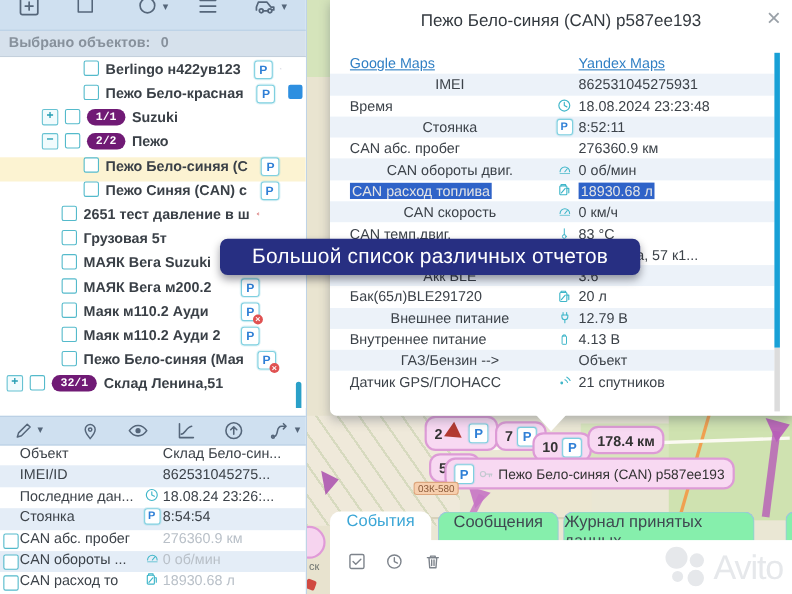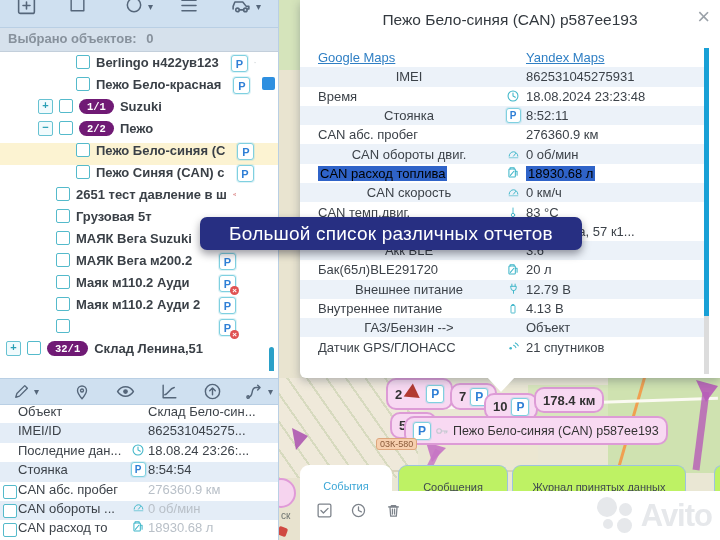--- a/index.html
+++ b/index.html
@@ -62,39 +62,39 @@
   .popup{position:absolute;left:300px;top:0;width:420px;height:378px;background:#fff;z-index:3;
     box-shadow:0 3px 10px rgba(60,70,90,.35);border-radius:0 0 0 6px;}
   .ptitle{text-align:center;font-size:15.5px;color:#33393f;padding-top:11px;}
   .pclose{position:absolute;right:10px;top:6px;color:#9aa1a8;font-size:22px;line-height:22px;cursor:pointer;}
   .ptable{position:absolute;top:48px;left:0;width:404px;font-size:13px;color:#3c4249;}
   .prow{height:19.3px;display:flex;align-items:center;}
   .prow.alt{background:#ecf2f9;text-align:center;}
   .plabel{margin-left:18px;width:182px;white-space:nowrap;overflow:hidden;flex:none;}
   .picon{width:26px;flex:none;display:flex;justify-content:center;color:#3fb6c9;}
   .pvalue{white-space:nowrap;}
-  .selspan{background:#2f63c8;color:#000000;padding:0 2px;}
+  .selspan{background:#2f63c8;color:#e5e5e5;padding:0 2px;}
   .plink{color:#2f7fc4;text-decoration:underline;cursor:pointer;}
   .p-scroll-thumb{position:absolute;left:404px;top:48px;width:5px;height:268px;background:#18a0d6;z-index:4;}
   .p-scroll-track{position:absolute;left:404px;top:316px;width:5px;height:58px;background:#dcdcdc;z-index:4;}
 
   
   .banner{position:absolute;left:200px;top:217px;width:382px;height:33px;background:#272f82;
     border-radius:7px;color:#fff;font-size:19px;display:flex;align-items:center;justify-content:center;
     z-index:9;box-shadow:0 4px 8px rgba(0,0,20,.4);letter-spacing:.2px;}
 
   
   .tab{position:absolute;top:465px;height:27px;border-radius:9px 9px 0 0;display:flex;
-    align-items:flex-end;justify-content:center;font-size:11px;z-index:5;cursor:pointer;}
+    align-items:flex-start;justify-content:center;font-size:15px;z-index:5;cursor:pointer;}
   .tab.active{background:#fff;color:#3ba6d6;}
-  .tab.idle{background:#bef264;border:1px solid #9dc3de;border-bottom:none;color:#3f4850;}
+  .tab.idle{background:#86efac;border:1px solid #9dc3de;border-bottom:none;color:#3f4850;}
   .ebody{position:absolute;left:300px;top:491px;width:420px;height:49px;background:#fff;z-index:5;}
   .ebody .tool{position:absolute;top:11px;color:#7d838b;}
   .avito{position:absolute;right:8px;top:4px;display:flex;align-items:flex-end;gap:2px;color:#e6e8eb;}
-  .avito .word{font-size:31px;font-weight:bold;line-height:30px;letter-spacing:-1px;}
+  .avito .word{font-size:31px;font-weight:normal;line-height:30px;letter-spacing:-1px;}
   .avito .c{border-radius:50%;background:#e6e8eb;position:absolute;}
 </style>
 </head>
 <body>
 
 <svg width="0" height="0" style="position:absolute">
   <defs>
     <symbol id="sy-plussq" viewBox="0 0 24 24">
         <rect x="3" y="3" width="18" height="18" rx="2"></rect>
         <path d="M12 8v8 M8 12h8"></path>
@@ -357,20 +357,21 @@
         <span class="pbadge err">P</span>
       </div>
       <div class="trow" style="padding-left:56px">
         <span class="cb"></span>
         <span>Маяк м110.2 Ауди 2</span>
         <span class="grow"></span>
         <span class="pbadge">P</span>
       </div>
       <div class="trow" style="padding-left:56px">
         <span class="cb"></span>
+        <span>Пежо Бело-синяя (Мая</span>
         <span class="grow"></span>
         <span class="pbadge err">P</span>
       </div>
       <div class="trow" style="padding-left:6px">
         <span class="exp">+</span>
         <span class="cb"></span>
         <span class="pill">32/1</span>
         <span>Склад Ленина,51</span>
       </div>
       <div class="s-scroll"></div>

